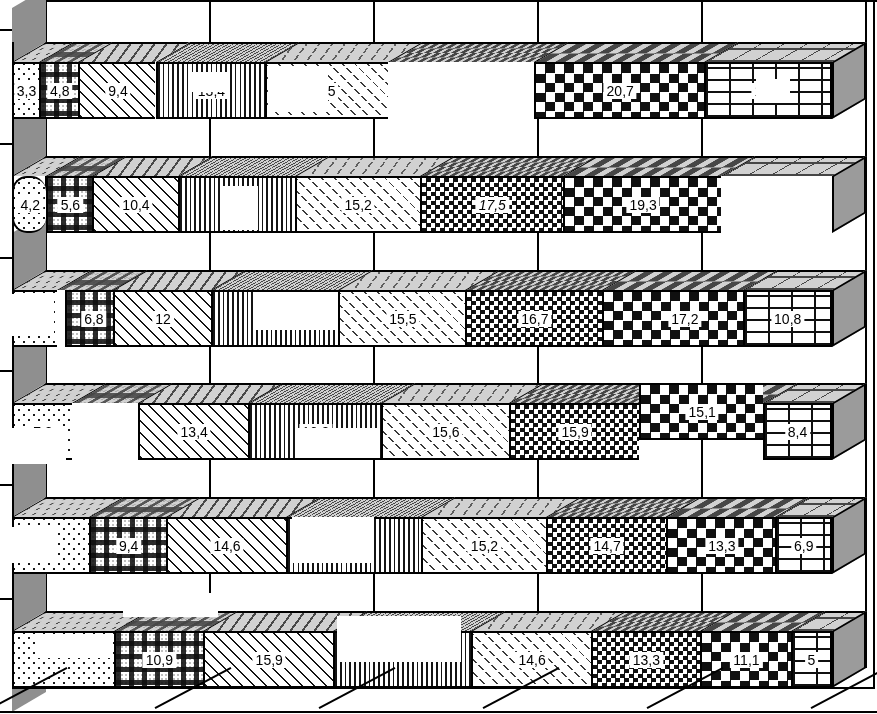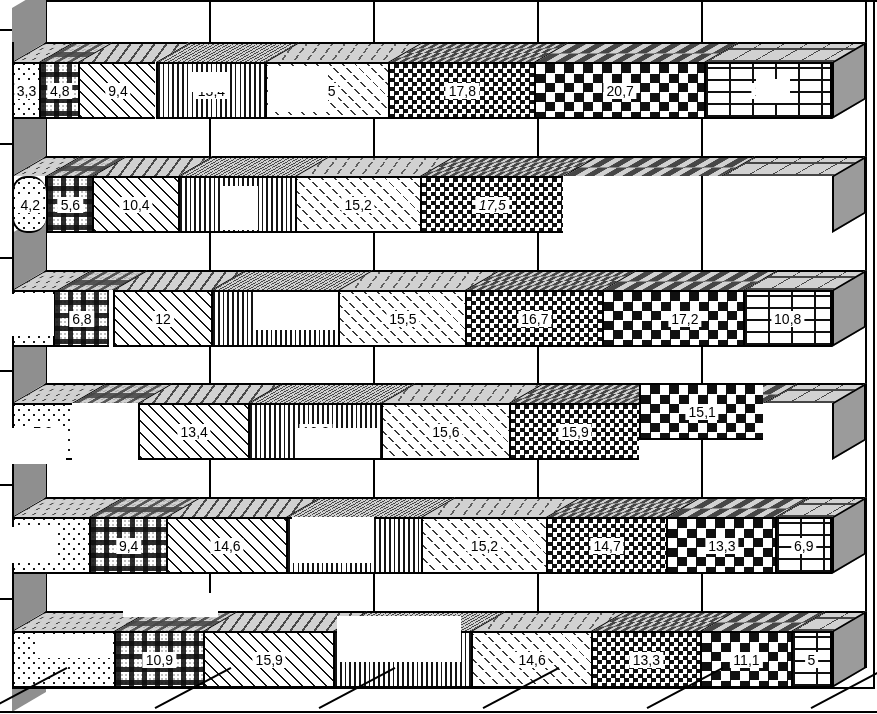--- a/index.html
+++ b/index.html
@@ -95,23 +95,20 @@
     </div>
     <div class="face-top p3" style="left: 155.5px; top: 42px; width: 109.88px;"></div>
     <div class="face-front p3" style="left: 155.5px; top: 62px; width: 109.88px;">
       <div class="chip">13,4</div>
     </div>
     <div class="face-top p4" style="left: 265.38px; top: 42px; width: 123px;"></div>
     <div class="face-front p4" style="left: 265.38px; top: 62px; width: 123px;">
       <div class="chip">15</div>
     </div>
     <div class="face-top p5" style="left: 388.38px; top: 42px; width: 145.96px;"></div>
-    <div class="face-front p5" style="left: 388.38px; top: 62px; width: 145.96px;">
-      <div class="chip">17,8</div>
-    </div>
     <div class="face-top p6" style="left: 534.34px; top: 42px; width: 169.74px;"></div>
     <div class="face-front p6" style="left: 534.34px; top: 62px; width: 169.74px;">
       <div class="chip">20,7</div>
     </div>
     <div class="face-top p7" style="left: 704.08px; top: 42px; width: 127.92px;"></div>
     <div class="face-front p7 last" style="left: 704.08px; top: 62px; width: 127.92px;">
       <div class="chip">15,6</div>
     </div>
     <div class="face-side" style="left: 832px; top: 62px;"></div>
     <div class="face-top p0" style="left: 12px; top: 156px; width: 34.44px;"></div>
@@ -132,26 +129,29 @@
     </div>
     <div class="face-top p4" style="left: 294.9px; top: 156px; width: 124.64px;"></div>
     <div class="face-front p4" style="left: 294.9px; top: 176px; width: 124.64px;">
       <div class="chip">15,2</div>
     </div>
     <div class="face-top p5" style="left: 419.54px; top: 156px; width: 143.5px;"></div>
     <div class="face-front p5" style="left: 419.54px; top: 176px; width: 143.5px; font-style: italic;">
       <div class="chip">17,5</div>
     </div>
     <div class="face-top p6" style="left: 563.04px; top: 156px; width: 158.26px;"></div>
+    <div class="face-front p6" style="left: 563.04px; top: 176px; width: 158.26px;">
+      <div class="chip">19,3</div>
+    </div>
     <div class="face-top p7" style="left: 721.3px; top: 156px; width: 110.7px;"></div>
     <div class="face-side" style="left: 832px; top: 176px;"></div>
     <div class="face-top p0" style="left: 12px; top: 270px; width: 45.1px;"></div>
     <div class="face-front p0" style="left: 12px; top: 290px; width: 45.1px;"></div>
     <div class="face-top p1" style="left: 57.1px; top: 270px; width: 55.76px;"></div>
-    <div class="face-front p1" style="left: 53px; top: 290px; width: 55.76px;">
+    <div class="face-front p1" style="left: 65px; top: 290px; width: 55.76px;">
       <div class="chip">6,8</div>
     </div>
     <div class="face-top p2" style="left: 112.86px; top: 270px; width: 98.4px;"></div>
     <div class="face-front p2" style="left: 112.86px; top: 290px; width: 98.4px;">
       <div class="chip">12</div>
     </div>
     <div class="face-top p3" style="left: 211.26px; top: 270px; width: 127.1px;"></div>
     <div class="face-front p3" style="left: 211.26px; top: 290px; width: 127.1px;"></div>
     <div class="face-top p4" style="left: 338.36px; top: 270px; width: 127.1px;"></div>
     <div class="face-front p4" style="left: 338.36px; top: 290px; width: 127.1px;">
@@ -189,20 +189,23 @@
     </div>
     <div class="face-top p5" style="left: 508.92px; top: 383px; width: 130.38px;"></div>
     <div class="face-front p5" style="left: 508.92px; top: 403px; width: 130.38px;">
       <div class="chip">15,9</div>
     </div>
     <div class="face-top p6" style="left: 639.3px; top: 383px; width: 123.82px;"></div>
     <div class="face-front p6" style="left: 639.3px; top: 383px; width: 123.82px;">
       <div class="chip">15,1</div>
     </div>
     <div class="face-top p7" style="left: 763.12px; top: 383px; width: 68.88px;"></div>
+    <div class="face-front p7 last" style="left: 763.12px; top: 403px; width: 68.88px;">
+      <div class="chip">8,4</div>
+    </div>
     <div class="face-side" style="left: 832px; top: 403px;"></div>
     <div class="face-top p0" style="left: 12px; top: 497px; width: 77.08px;"></div>
     <div class="face-front p0" style="left: 12px; top: 517px; width: 77.08px;"></div>
     <div class="face-top p1" style="left: 89.08px; top: 497px; width: 77.08px;"></div>
     <div class="face-front p1" style="left: 89.08px; top: 517px; width: 77.08px;">
       <div class="chip">9,4</div>
     </div>
     <div class="face-top p2" style="left: 166.16px; top: 497px; width: 119.72px;"></div>
     <div class="face-front p2" style="left: 166.16px; top: 517px; width: 119.72px;">
       <div class="chip">14,6</div>

